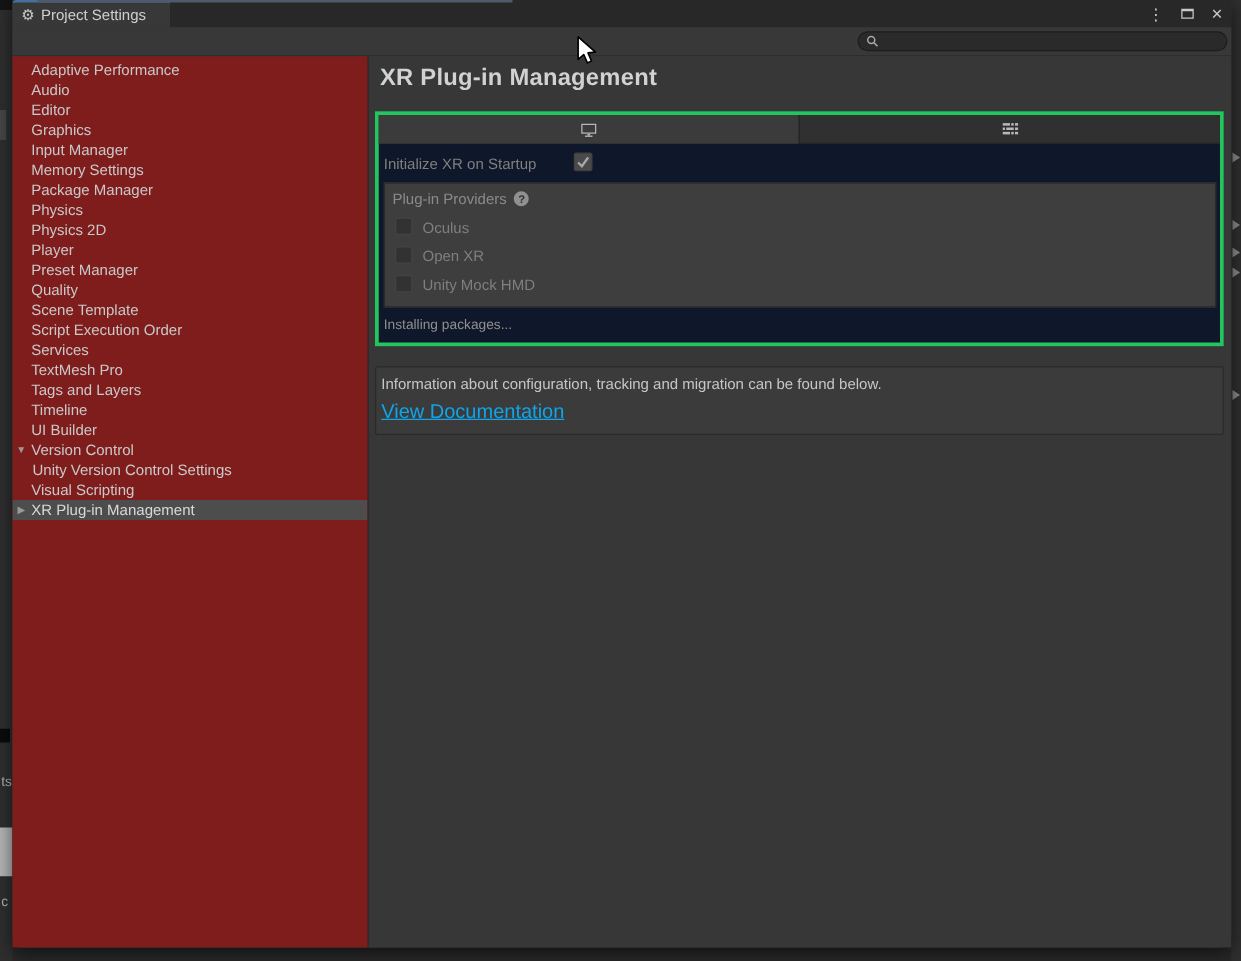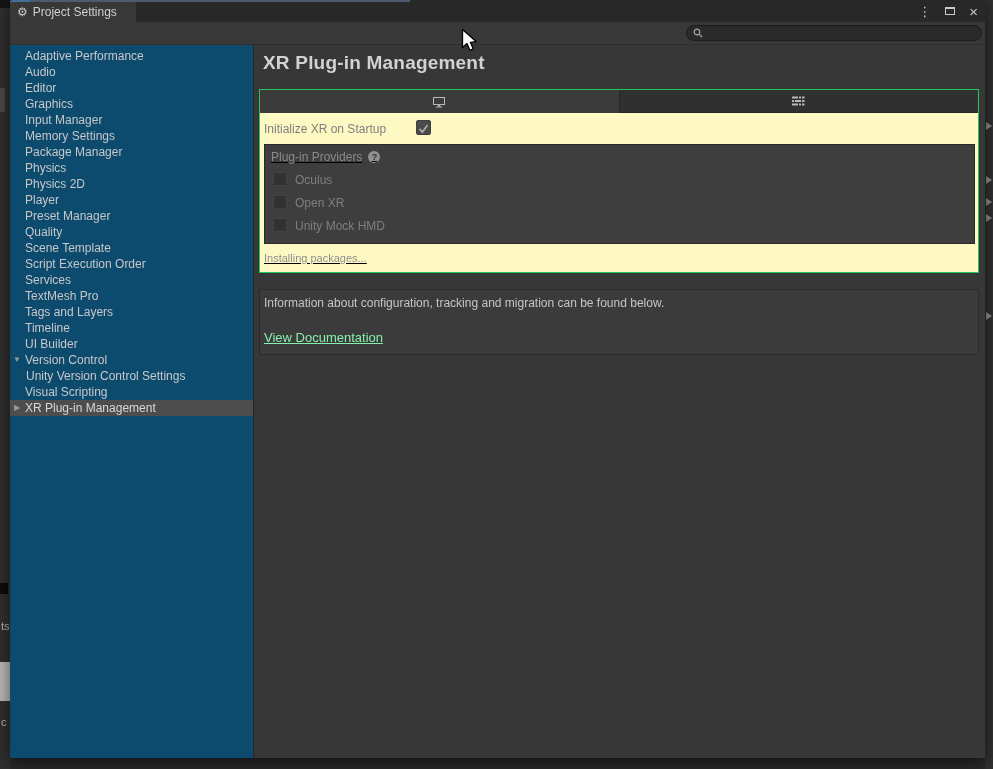--- a/index.html
+++ b/index.html
@@ -41,33 +41,33 @@
   .searchbox { position:absolute; right:3px; top:3px; width:296px; height:16px;
                background:#2a2a2a; border:1px solid #1c1c1c; border-radius:8px;
                display:flex; align-items:center; padding-left:6px; gap:4px; }
   .searchbox svg { flex:0 0 auto; }
   .searchbox input { background:transparent; border:none; outline:none; color:#ddd; font-size:11px; width:100%;
                      font-family:"Liberation Sans", sans-serif; }
 
   .content { position:absolute; top:45px; left:0; right:0; bottom:0; display:flex; }
 
   
-  .sidebar { width:244px; background:#0c4a6e; border-right:1px solid #262626; padding-top:3px; overflow:hidden; }
+  .sidebar { width:285px; background:#7f1d1d; border-right:1px solid #262626; padding-top:3px; overflow:hidden; }
   .side-row { position:relative; height:16px; line-height:16px; font-size:12px; color:#c8c8c8;
               padding-left:15px; white-space:nowrap; cursor:default; }
   .side-row.sel { background:#4d4d4d; color:#d8d8d8; }
   .side-row.child { padding-left:16px; }
   .side-row .arrow { position:absolute; left:0; top:0; width:14px; text-align:center;
                      font-size:8px; color:#9a9a9a; line-height:16px; }
 
   
   .main { flex:1; background:#373737; position:relative; overflow:hidden; }
   .page-title { margin:7px 0 0 9px; font-size:19px; font-weight:bold; color:#d2d2d2; letter-spacing:0.2px; }
 
-  .settings-box { margin:15px 6px 0 5px; border:1px solid #22c55e; background:#fef9c3;text-decoration:underline; }
+  .settings-box { margin:15px 6px 0 5px; border:3px solid #22c55e; background:#0f172a; }
   .tabs { display:flex; height:23px; }
   .tab { flex:1; display:flex; align-items:center; justify-content:center; cursor:pointer; }
   .tab.active { background:#3b3b3b; }
   .tab.inactive { background:#303030; border-left:1px solid #262626; border-bottom:1px solid #262626; }
 
   .init-row { position:relative; height:31px; }
   .init-label { position:absolute; left:4px; top:9px; font-size:12px; color:#7f7f7f; }
   .cb-checked { position:absolute; left:156px; top:7px; width:15px; height:15px;
                 background:#4a4a4a; border:1px solid #404040; border-radius:2px; cursor:pointer; }
 
@@ -78,21 +78,21 @@
   .prov-item { position:relative; height:23px; }
   .prov-item .cbx { position:absolute; left:8px; top:3px; width:14px; height:14px;
                     background:#323232; border:1px solid #434343; border-radius:2px; cursor:pointer; }
   .prov-item .plabel { position:absolute; left:30px; top:4px; font-size:12px; color:#7f7f7f; }
 
   .status-row { padding:8px 0 8px 4px; font-size:11px; color:#8f8f8f; }
 
   .info-box { margin:16px 6px 0 5px; border:1px solid #2a2a2a; background:#3b3b3b; border-radius:2px;
               padding:6px 6px 8px 4px; }
   .info-text { font-size:12px; color:#c6c6c6; }
-  .info-link { display:inline-block; margin-top:20px; font-size:13px; color:#86efac;
+  .info-link { display:inline-block; margin-top:7px; font-size:16px; color:#0ea5e9;
                text-decoration:underline; cursor:pointer; }
 
   .cursor { position:absolute; left:461px; top:28px; z-index:99; pointer-events:none; }
 </style>
 </head>
 <body>
 
 <div class="left-strip">
   <div class="frag" style="left:0;top:0;width:10px;height:8px;background:#141414"></div>
   <div class="frag" style="left:0;top:88px;width:5px;height:24px;background:#464646"></div>

